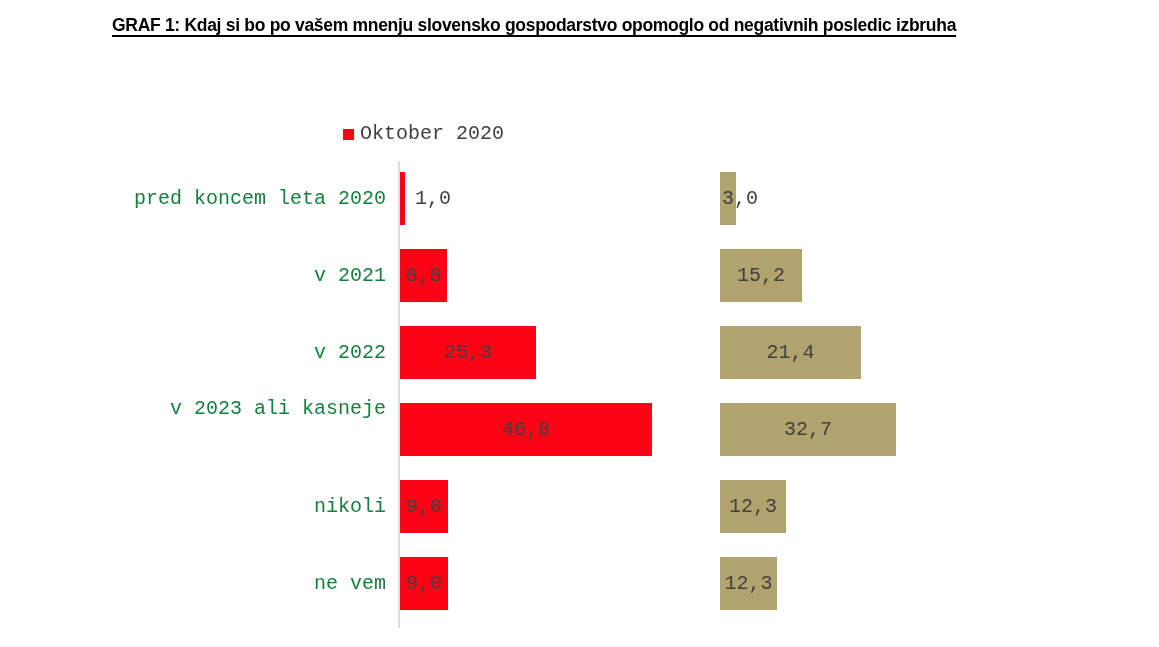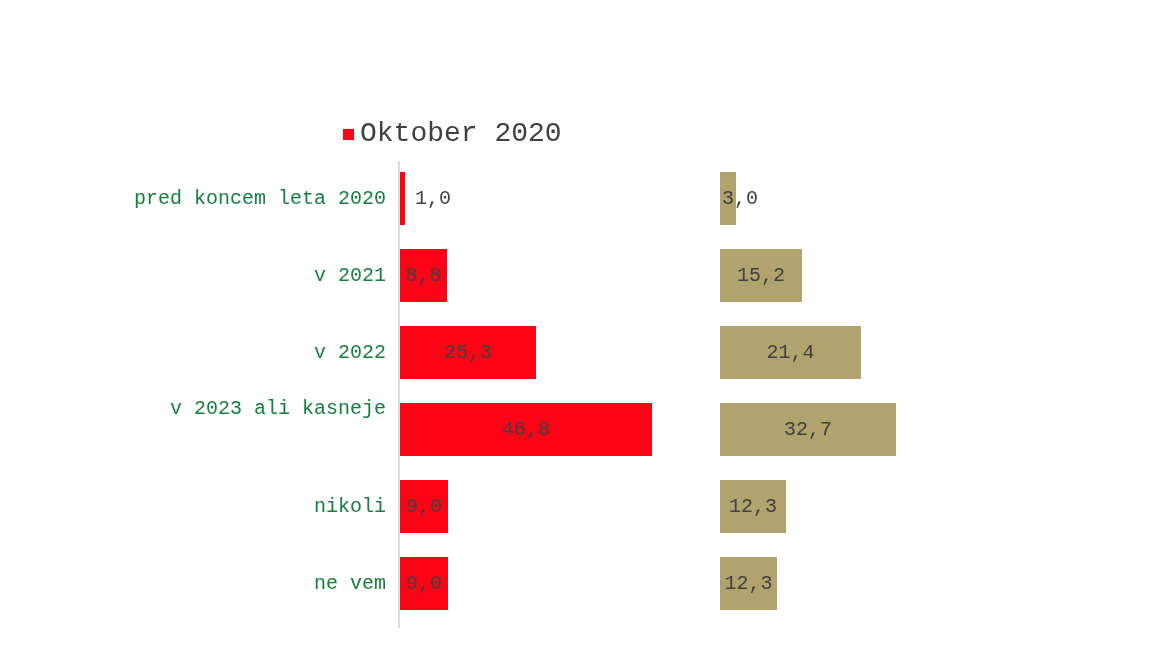--- a/index.html
+++ b/index.html
@@ -38,21 +38,21 @@
     align-items: center;
     gap: 6px;
   }
   .swatch {
     width: 11px;
     height: 11px;
     display: inline-block;
     margin-top: 2px;
   }
   .legend-label {
-    font-size: 28px;
+    font-size: 20px;
     color: #404040;
     white-space: nowrap;
     text-align: center;
   }
   .axis-line {
     position: absolute;
     left: 398px;
     top: 161px;
     width: 2px;
     height: 467px;
@@ -78,20 +78,21 @@
     white-space: nowrap;
   }
   .bar-label.inside { text-align: center; }
 </style>
 </head>
 <body>
 
 <div class="canvas">
 
   <div class="title">
+    <span class="title-line block">GRAF 1: Kdaj si bo po vašem mnenju slovensko gospodarstvo opomoglo od negativnih posledic izbruha</span>
   </div>
 
   <div class="legend-item" style="left:343px">
     <span class="swatch" style="background: rgb(252, 3, 22);"></span>
     <span class="legend-label">Oktober 2020</span>
   </div>
 
   <div class="axis-line"></div>
 
   <div id="plot">

